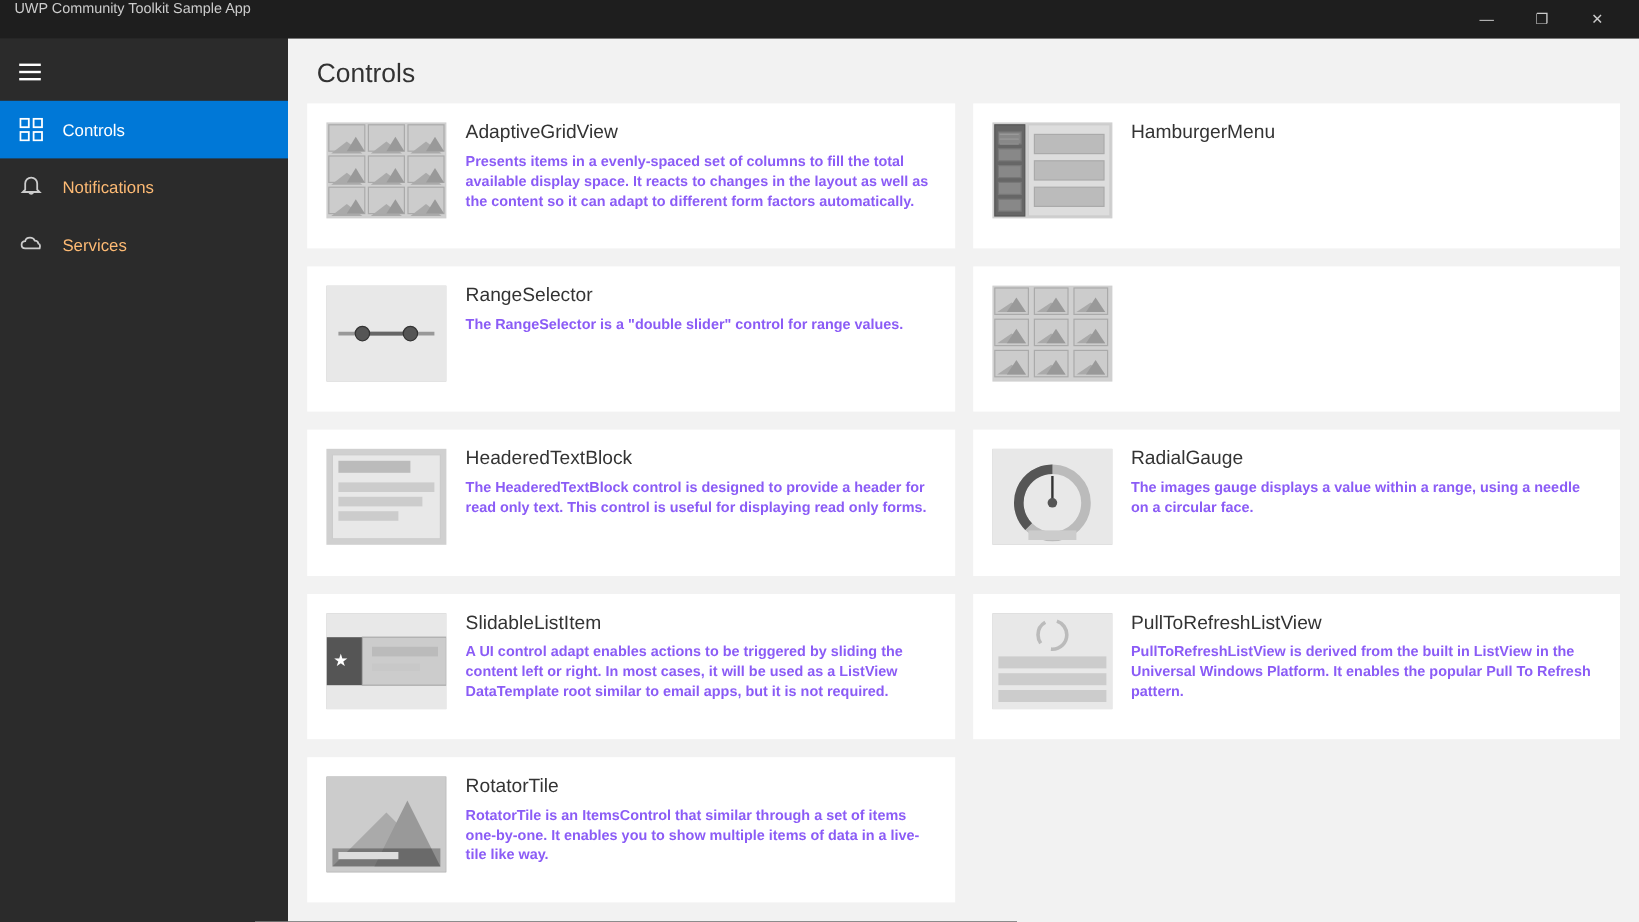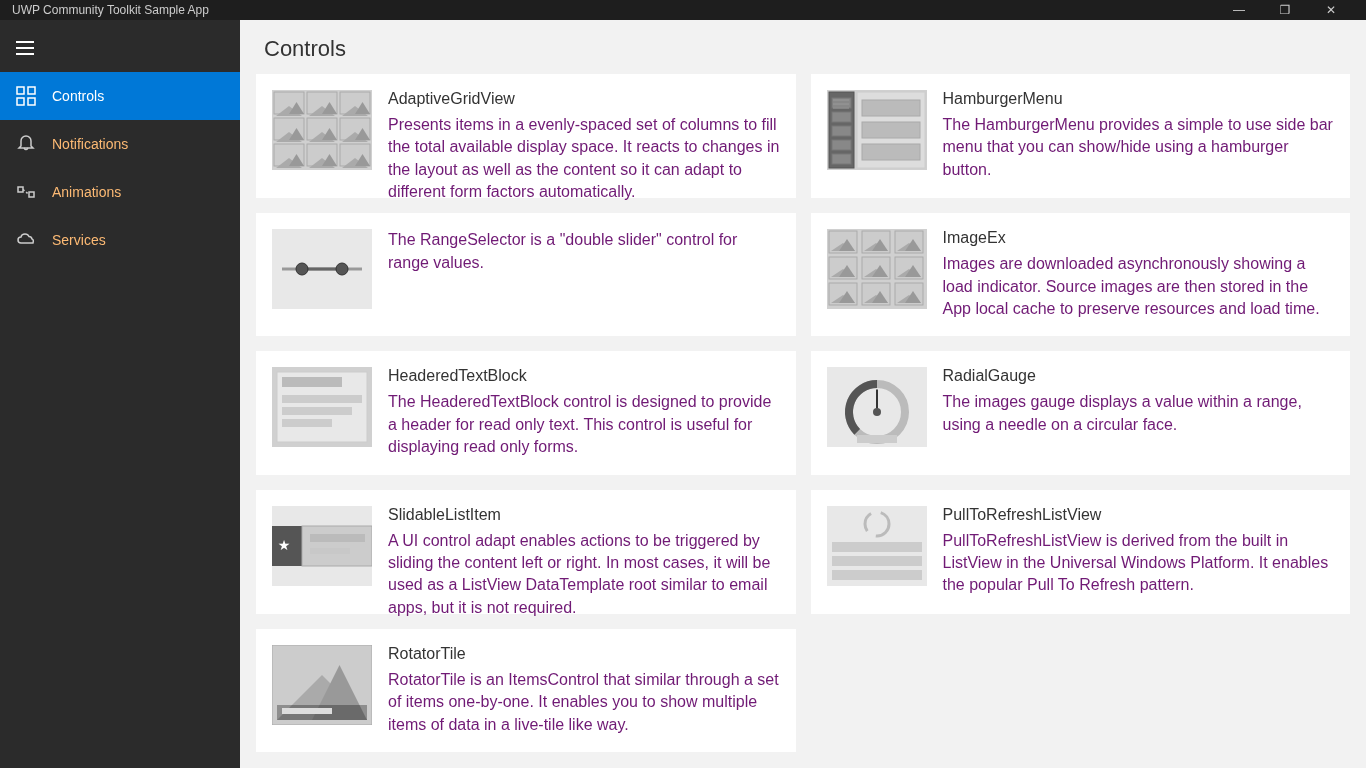--- a/index.html
+++ b/index.html
@@ -1,23 +1,23 @@
 <!DOCTYPE html>
 <html><head>
   <meta charset="utf-8">
   <style>
     * { margin: 0; padding: 0; box-sizing: border-box; }
     body { font-family: 'Segoe UI', sans-serif; background: #2b2b2b; color: #fff; width: 1366px; height: 768px; overflow: hidden; display: flex; flex-direction: column; }
 
     
     .titlebar {
       background: #1e1e1e;
-      height: 20px;
-      display: flex;
-      align-items: center;
+      height: 32px;
+      display: flex;
+      align-items: flex-start;
       justify-content: space-between;
       padding: 0 12px;
       flex-shrink: 0;
     }
     .titlebar-title { font-size: 12px; color: #ccc; }
     .titlebar-controls { display: flex; gap: 0; }
     .titlebar-btn {
       width: 46px; height: 32px;
       display: flex; align-items: center; justify-content: center;
       font-size: 12px; color: #ccc;
@@ -111,21 +111,21 @@
       flex-shrink: 0;
       background: #d0d0d0;
       display: flex;
       align-items: center;
       justify-content: center;
       overflow: hidden;
     }
 
     .control-info { flex: 1; }
     .control-name { font-size: 16px; color: #333; margin-bottom: 6px; font-weight: 400; }
-    .control-desc { font-size: 16px; color: #701a75; line-height: 1.4; }
+    .control-desc { font-size: 12px; color: #8b5cf6; line-height: 1.4; font-weight: bold; }
 
     
     svg { display: block; }
 
     
     .controls-grid::-webkit-scrollbar { width: 8px; }
     .controls-grid::-webkit-scrollbar-track { background: #e0e0e0; }
     .controls-grid::-webkit-scrollbar-thumb { background: #bbb; }
   </style>
 </head>
@@ -166,30 +166,20 @@
     <div class="nav-item">
       <div class="nav-icon">
         <svg width="20" height="20" viewBox="0 0 20 20">
           <path d="M10 2 C7 2 5 4.5 5 7 L5 12 L3 14 L17 14 L15 12 L15 7 C15 4.5 13 2 10 2Z" fill="none" stroke="#ccc" stroke-width="1.5"></path>
           <path d="M8 14 Q10 17 12 14" fill="none" stroke="#ccc" stroke-width="1.5"></path>
         </svg>
       </div>
       <span>Notifications</span>
     </div>
 
-    <div class="nav-item">
-      <div class="nav-icon">
-        <svg width="20" height="20" viewBox="0 0 20 20">
-          <rect x="2" y="5" width="5" height="5" fill="none" stroke="#ccc" stroke-width="1.5"></rect>
-          <rect x="13" y="10" width="5" height="5" fill="none" stroke="#ccc" stroke-width="1.5"></rect>
-          <path d="M7 7.5 L13 12.5" stroke="#ccc" stroke-width="1.5" stroke-dasharray="2,2"></path>
-        </svg>
-      </div>
-      <span>Animations</span>
-    </div>
 
     <div class="nav-item">
       <div class="nav-icon">
         <svg width="20" height="20" viewBox="0 0 20 20">
           <path d="M5 13 Q2 13 2 10 Q2 7 5 7 Q5.5 4 9 4 Q12 4 13 6.5 Q15.5 6.5 16 9 Q18 9.5 17 13Z" fill="none" stroke="#ccc" stroke-width="1.5"></path>
         </svg>
       </div>
       <span>Services</span>
     </div>
 
@@ -251,34 +241,34 @@
               <rect x="35" y="10" width="58" height="16" fill="#bbb" stroke="#aaa" stroke-width="1"></rect>
               <rect x="35" y="32" width="58" height="16" fill="#bbb" stroke="#aaa" stroke-width="1"></rect>
               <rect x="35" y="54" width="58" height="16" fill="#bbb" stroke="#aaa" stroke-width="1"></rect>
               <line x1="6" y1="10" x2="22" y2="10" stroke="#999" stroke-width="1"></line>
               <line x1="6" y1="14" x2="22" y2="14" stroke="#999" stroke-width="1"></line>
               <line x1="6" y1="18" x2="22" y2="18" stroke="#999" stroke-width="1"></line>
             </svg>
           </div>
           <div class="control-info">
             <div class="control-name">HamburgerMenu</div>
-            <div class="control-desc">The HamburgerMenu provides a simple to use side bar menu that you can show/hide using a hamburger button.</div>
           </div>
         </div>
         <div class="control-card">
           <div class="control-thumbnail">
             <svg width="100" height="80" viewBox="0 0 100 80">
               <rect x="0" y="0" width="100" height="80" fill="#e8e8e8" stroke="none" stroke-width="1"></rect>
               <line x1="10" y1="40" x2="90" y2="40" stroke="#999" stroke-width="3"></line>
               <line x1="30" y1="40" x2="70" y2="40" stroke="#666" stroke-width="3"></line>
               <circle cx="30" cy="40" r="6" fill="#555" stroke="#333" stroke-width="1"></circle>
               <circle cx="70" cy="40" r="6" fill="#555" stroke="#333" stroke-width="1"></circle>
             </svg>
           </div>
           <div class="control-info">
+            <div class="control-name">RangeSelector</div>
             <div class="control-desc">The RangeSelector is a "double slider" control for range values.</div>
           </div>
         </div>
         <div class="control-card">
           <div class="control-thumbnail">
             <svg width="100" height="80" viewBox="0 0 100 80">
               <rect x="2" y="2" width="28" height="22" fill="#ccc" stroke="#aaa" stroke-width="1"></rect>
               <polygon points="4,22 16,14 28,22" fill="#aaa"></polygon>
               <polygon points="12,22 20,10 28,22" fill="#999"></polygon>
               <rect x="35" y="2" width="28" height="22" fill="#ccc" stroke="#aaa" stroke-width="1"></rect>
@@ -300,24 +290,20 @@
               <polygon points="4,74 16,66 28,74" fill="#aaa"></polygon>
               <polygon points="12,74 20,62 28,74" fill="#999"></polygon>
               <rect x="35" y="54" width="28" height="22" fill="#ccc" stroke="#aaa" stroke-width="1"></rect>
               <polygon points="37,74 49,66 61,74" fill="#aaa"></polygon>
               <polygon points="45,74 53,62 61,74" fill="#999"></polygon>
               <rect x="68" y="54" width="28" height="22" fill="#ccc" stroke="#aaa" stroke-width="1"></rect>
               <polygon points="70,74 82,66 94,74" fill="#aaa"></polygon>
               <polygon points="78,74 86,62 94,74" fill="#999"></polygon>
             </svg>
           </div>
-          <div class="control-info">
-            <div class="control-name">ImageEx</div>
-            <div class="control-desc">Images are downloaded asynchronously showing a load indicator. Source images are then stored in the App local cache to preserve resources and load time.</div>
-          </div>
         </div>
         <div class="control-card">
           <div class="control-thumbnail">
             <svg width="100" height="80" viewBox="0 0 100 80">
               <rect x="5" y="5" width="90" height="70" fill="#e8e8e8" stroke="#ccc" stroke-width="1"></rect>
               <rect x="10" y="10" width="60" height="10" fill="#bbb" stroke="none" stroke-width="1"></rect>
               <rect x="10" y="28" width="80" height="8" fill="#ccc" stroke="none" stroke-width="1"></rect>
               <rect x="10" y="40" width="70" height="8" fill="#ccc" stroke="none" stroke-width="1"></rect>
               <rect x="10" y="52" width="50" height="8" fill="#ccc" stroke="none" stroke-width="1"></rect>
             </svg>

